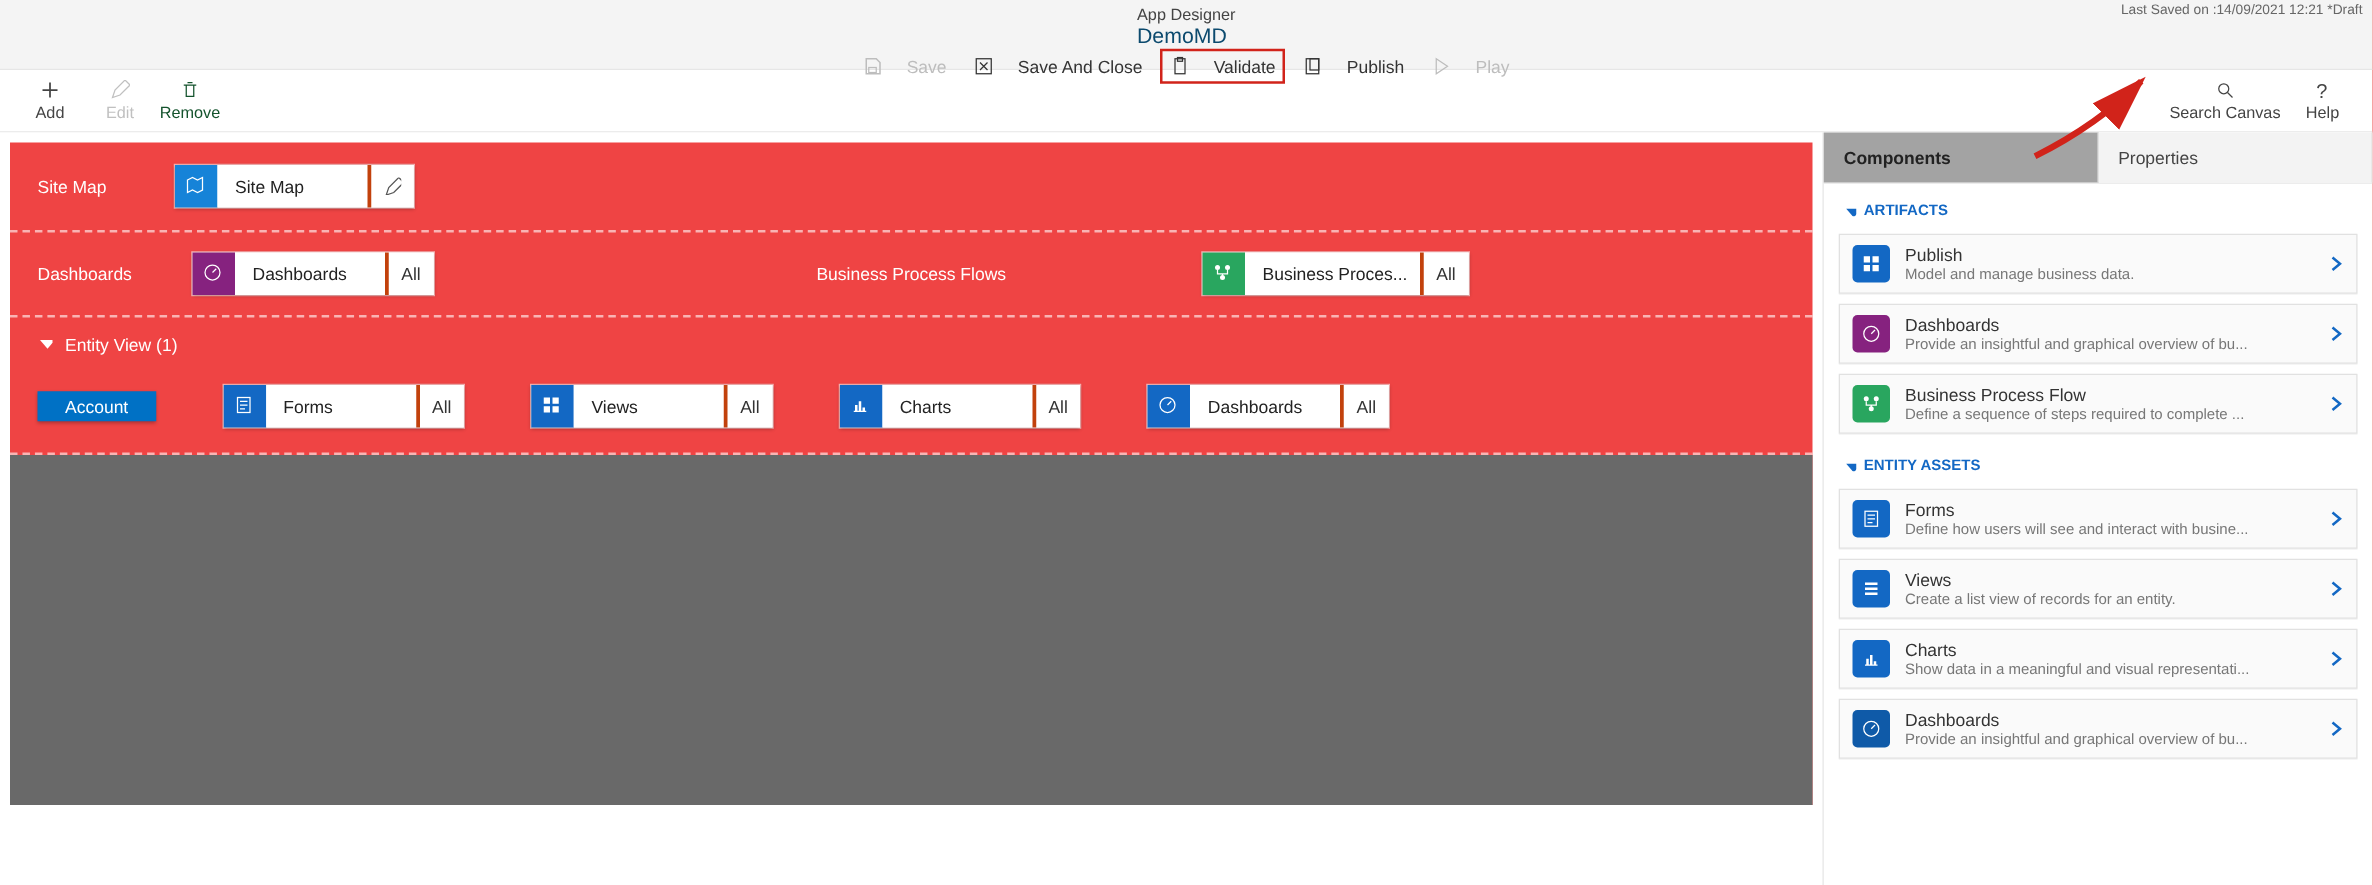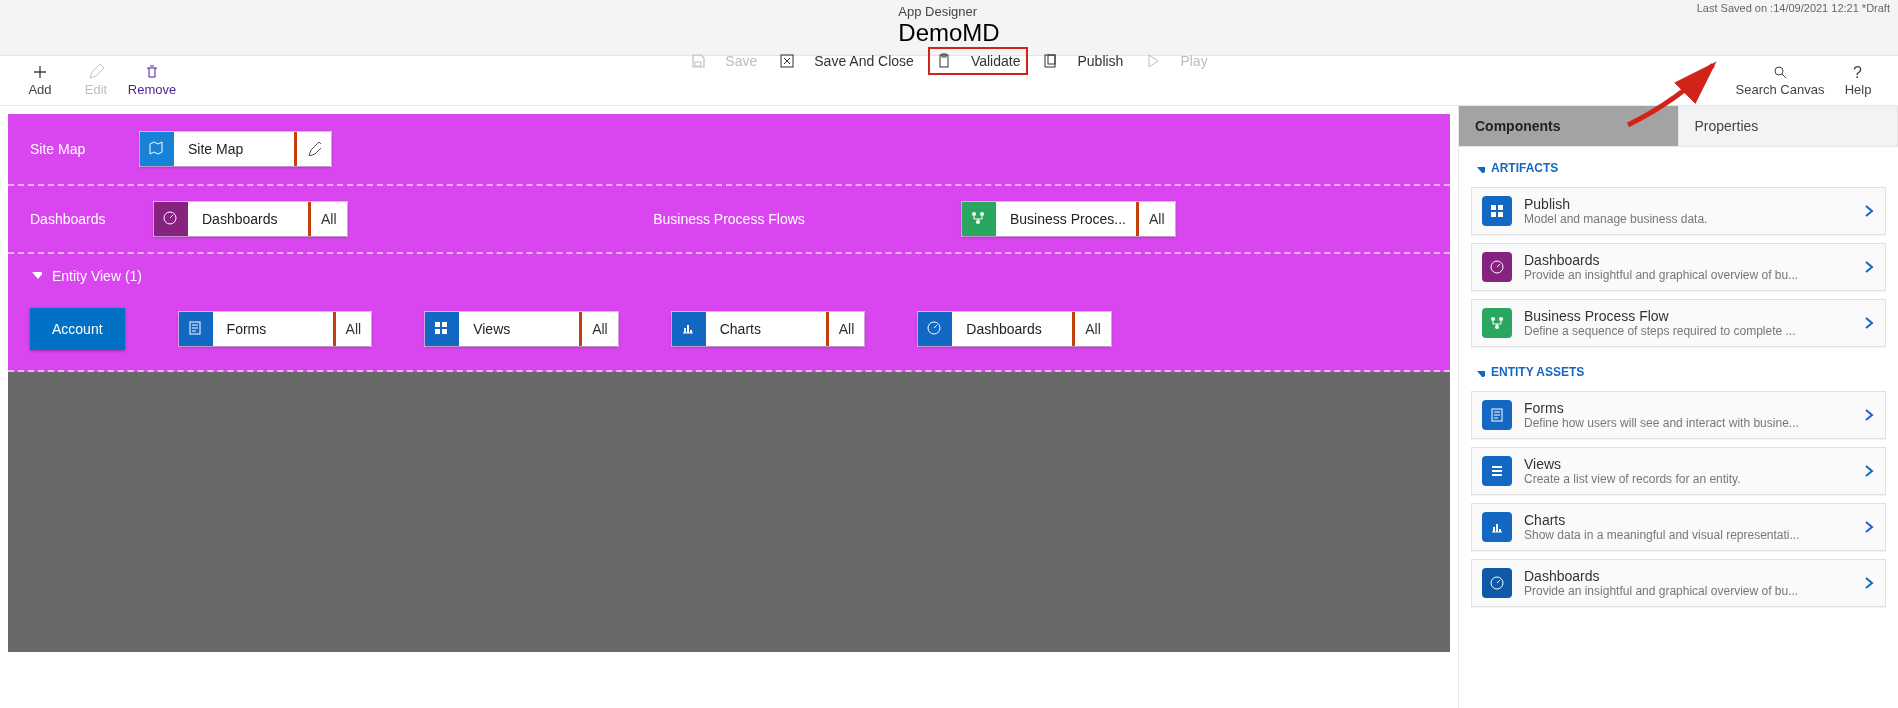--- a/index.html
+++ b/index.html
@@ -1,21 +1,21 @@
 <!DOCTYPE html>
 <html><head>
 <meta charset="utf-8">
 <style>
   * { box-sizing: border-box; margin: 0; padding: 0; font-family: "Segoe UI", Arial, sans-serif; }
   body { background: #fff; width: 1898px; height: 708px; font-size: 14px; color: #333; overflow: hidden; }
 
   
   .header { height: 56px; background: #f4f4f4; border-bottom: 1px solid #e6e6e6; display: flex; justify-content: space-between; align-items: center; padding: 4px 12px 0 12px; position: relative; flex-direction: column; }
   .header-left .subtitle { font-size: 13px; color: #444; }
-  .header-left .title { font-size: 24px; font-weight: 400; color: #000000; }
+  .header-left .title { font-size: 17px; font-weight: 400; color: #0c4a6e; }
   .header-right { display: flex; align-items: center; gap: 6px; }
   .last-saved { position: absolute; top: 2px; right: 8px; font-size: 11px; color: #666; }
   .hbtn { display: inline-flex; align-items: center; gap: 19px; padding: 6px 8px; color: #333; cursor: default; font-size: 14px; }
   .hbtn.disabled { color: #bdbdbd; }
   .hbtn svg { width: 16px; height: 16px; }
   .validate-highlight { border: 2px solid #d1231a; padding: 4px 6px; }
   .arrow { position: absolute; top: 60px; right: 170px; pointer-events: none; z-index: 50; }
 
   
   .toolbar { height: 50px; display: flex; align-items: center; padding: 0 12px; border-bottom: 1px solid #e6e6e6; }
@@ -23,21 +23,21 @@
   .tbtn.dark { color: #444; }
   .tbtn svg { width: 16px; height: 16px; }
   .toolbar-spacer { flex: 1; }
 
   
   .main { display: flex; height: calc(100% - 106px); }
   .canvas { flex: 1; padding: 8px; background: #fff; overflow: auto; }
   .panel { width: 440px; border-left: 1px solid #e6e6e6; background: #fff; display: flex; flex-direction: column; position: relative; }
 
   
-  .canvas-inner { background: #d946ef; }
+  .canvas-inner { background: #ef4444; }
   .row { display: flex; align-items: center; padding: 18px 22px; border-bottom: 2px dashed rgba(255,255,255,0.6); }
   .row-label { color: #fff; font-size: 14px; width: 110px; }
   .row-split { display: flex; align-items: center; justify-content: space-between; padding: 16px 22px; border-bottom: 2px dashed rgba(255,255,255,0.6); }
   .half { display:flex; align-items:center; gap:14px; flex:1; }
   .center-label { color:#fff; flex:1; text-align:center; }
 
   .tile { display: flex; align-items: stretch; background: #fff; height: 34px; box-shadow: 0 1px 3px rgba(0,0,0,0.3), 0 0 0 1px rgba(255,255,255,0.6); }
   .tile .ic { width: 34px; display:flex; align-items:center; justify-content:center; }
   .tile .ic.blue   { background:#1683d8; color:#fff; }
   .tile .ic.purple { background:#86227f; color:#fff; }
@@ -45,21 +45,21 @@
   .tile .ic.dblue  { background:#1368c4; color:#fff; }
   .tile .ic svg { width:18px; height:18px; }
   .tile .txt { padding: 0 14px; display:flex; align-items:center; min-width:120px; max-width:140px; white-space:nowrap; overflow:hidden; text-overflow:ellipsis; background:#fff; color:#222; font-size:14px; }
   .tile .end { border-left:3px solid #c2410c; padding:0 10px; display:flex; align-items:center; background:#fff; color:#333; font-size:14px; }
   .tile .end svg { width:14px;height:14px; color:#555; }
 
   .entity-header { display:flex; align-items:flex-start; color:#fff; padding: 14px 22px; gap:10px; font-size:14px;}
   .entity-header svg{width:12px;height:12px;}
 
   .entity-row { display:flex; align-items:center; padding: 10px 22px 20px 22px; gap: 54px; border-bottom: 2px dashed rgba(255,255,255,0.6);}
-  .entity-chip { background:#0071c5; color:#fff; height:42px; display:flex; align-items:center; padding:0 22px; font-size:14px; box-shadow:0 1px 3px rgba(0,0,0,0.3);}
+  .entity-chip { background:#0071c5; color:#fff; height:24px; display:flex; align-items:center; padding:0 22px; font-size:14px; box-shadow:0 1px 3px rgba(0,0,0,0.3);}
 
   .canvas-fill { height: 280px; background:#696969; }
 
   
   .tabs { display:flex; border-bottom:1px solid #e6e6e6; }
   .tab { flex:1; padding:12px 16px; font-size:14px; background:#f3f3f3; color:#444; border-right:1px solid #e6e6e6;}
   .tab.active { background:#a3a3a3; font-weight:600; color:#222;}
   .section-hdr { color:#1368c4; font-size:12px; font-weight:600; padding: 14px 16px 8px 16px; display:flex; align-items:center; gap:6px;}
   .section-hdr svg{width:10px;height:10px;}
   .card { margin: 4px 12px; border:1px solid #e1e1e1; background:#fafafa; display:flex; align-items:center; padding:8px 10px; gap:12px; box-shadow: 0 1px 0 rgba(0,0,0,0.04);}
@@ -212,21 +212,21 @@
         <use href="#i-plus"></use>
       </svg>
     <span>Add</span>
   </div>
   <div class="tbtn" style="color:#c0c0c0">
     <svg>
         <use href="#i-pencil"></use>
       </svg>
     <span>Edit</span>
   </div>
-  <div class="tbtn" style="color:#4c1d95">
+  <div class="tbtn" style="color:#14532d">
     <svg>
         <use href="#i-trash"></use>
       </svg>
     <span>Remove</span>
   </div>
   <div class="toolbar-spacer"></div>
   <div class="tbtn dark" style="width:100px">
     <svg>
         <use href="#i-search"></use>
       </svg>

